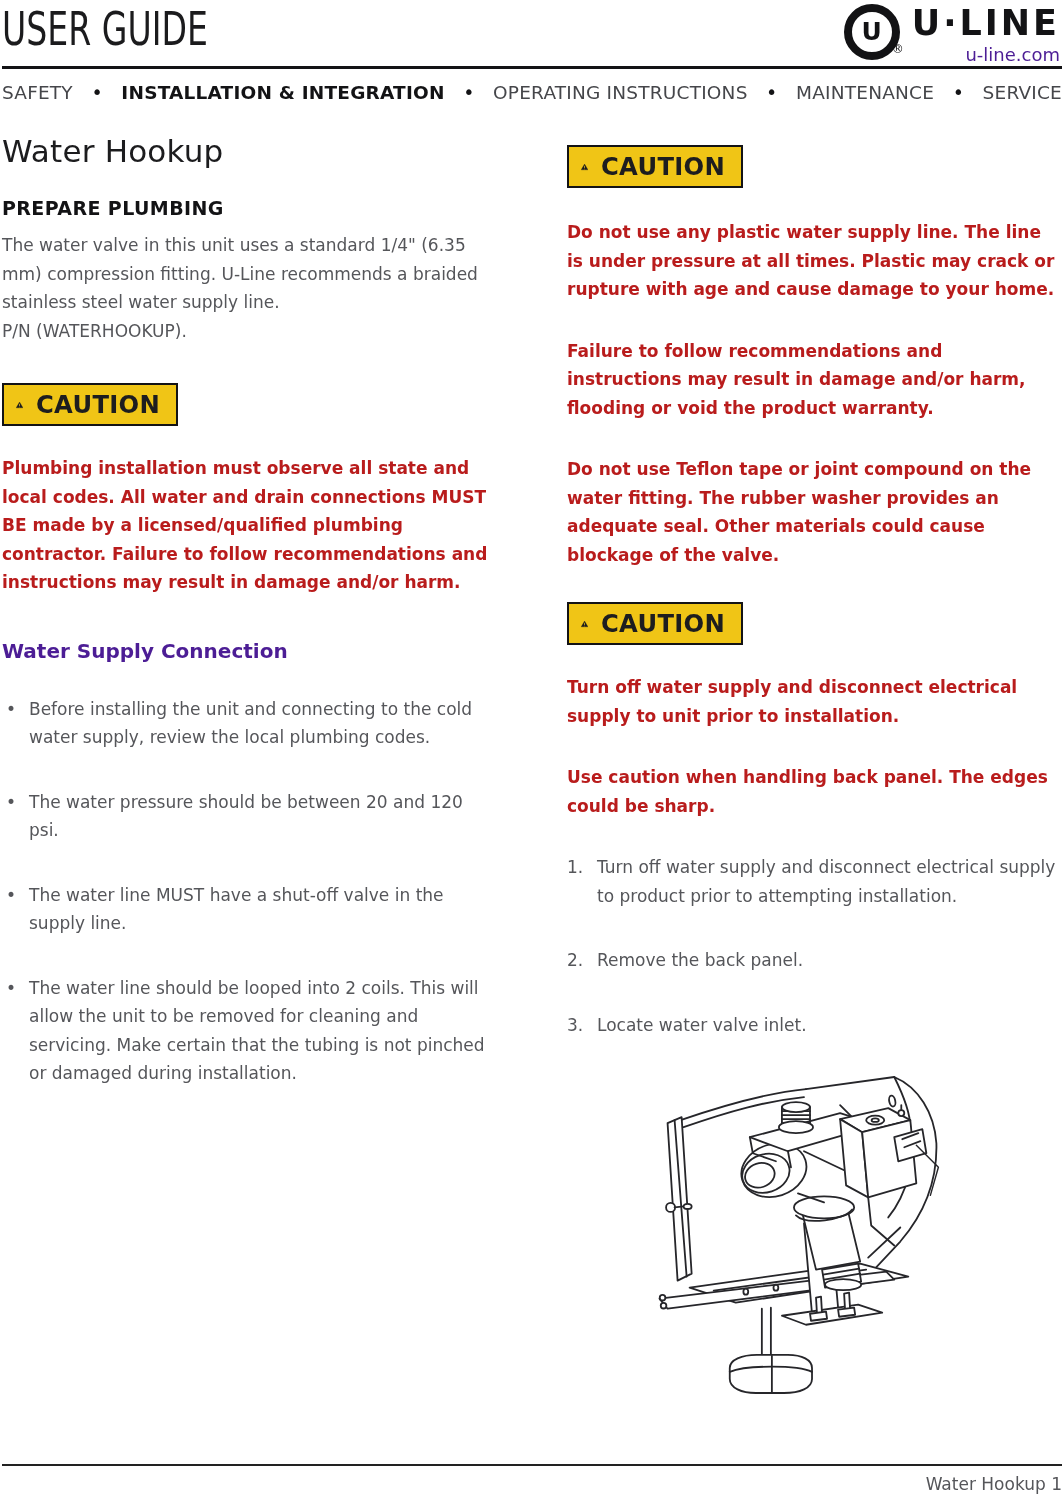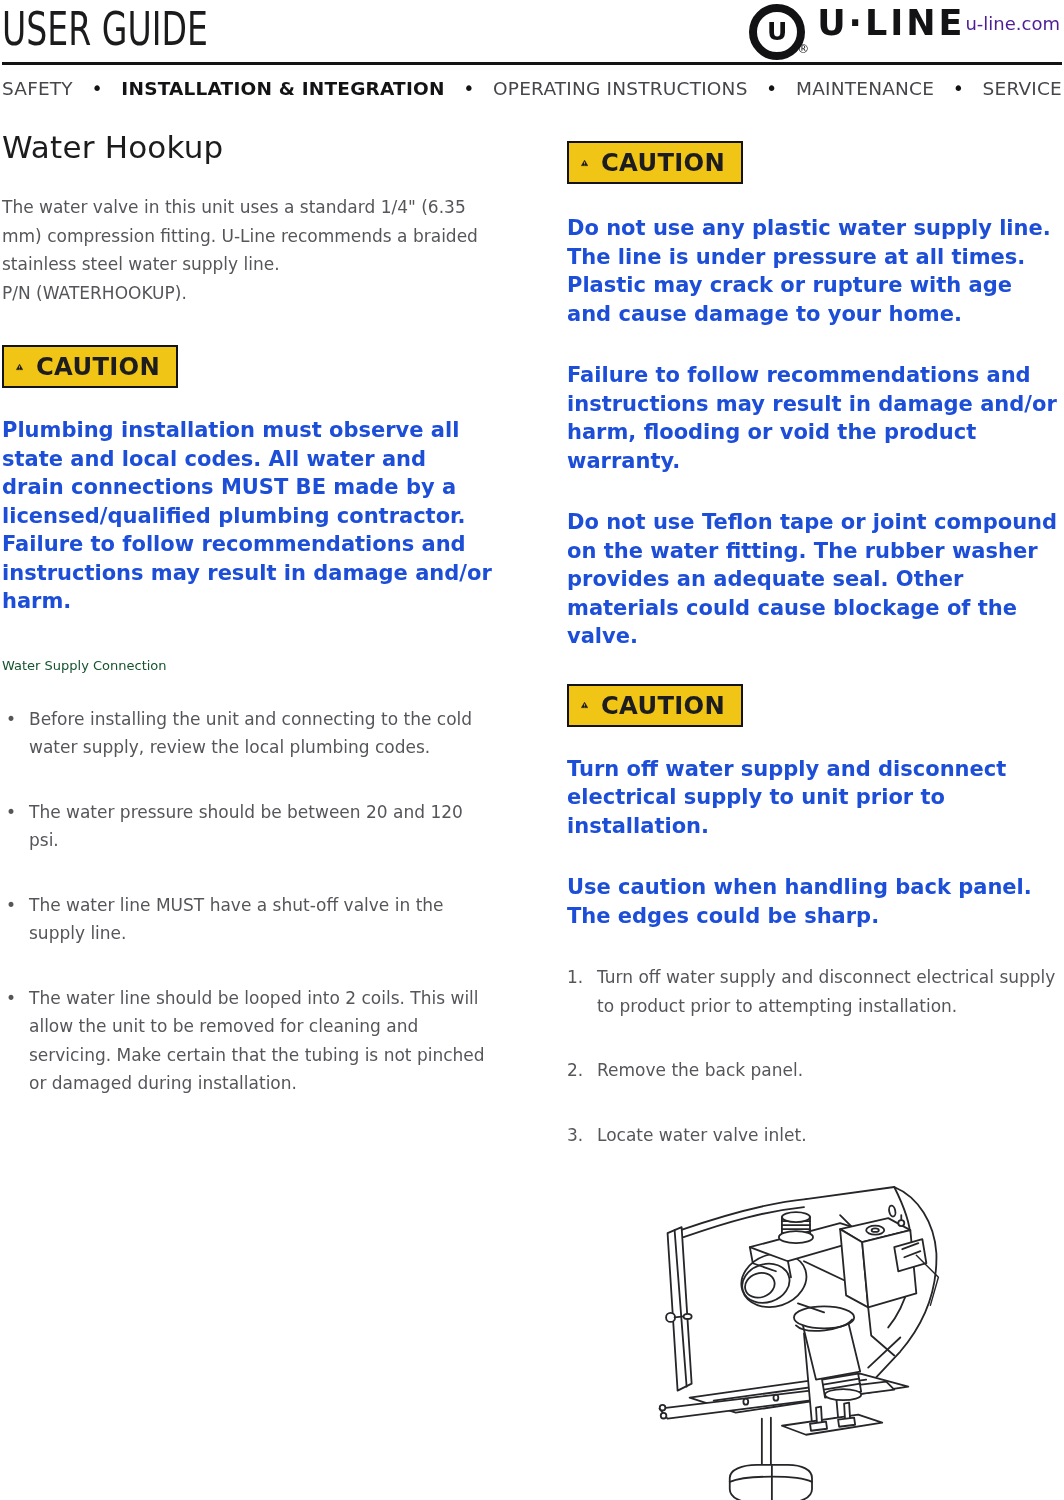--- a/index.html
+++ b/index.html
@@ -23,39 +23,39 @@
   .header-row{display:flex;justify-content:space-between;align-items:flex-start;padding-top:4px;height:64px;}
   .user-guide{
     font-size:46px;font-weight:400;color:#1b1b1d;letter-spacing:0px;
     transform:scaleX(.72);transform-origin:left top;white-space:nowrap;line-height:1.1;
   }
   .logo{display:flex;align-items:flex-start;gap:12px;margin-right:2px;}
   .logo-mark{position:relative;width:56px;height:56px;border:8px solid #121214;border-radius:50%;
     display:flex;align-items:center;justify-content:center;}
   .logo-mark .u{font-size:25px;font-weight:bold;color:#121214;margin-top:-2px;}
   .logo-mark .reg{position:absolute;right:-12px;bottom:-4px;font-size:12px;color:#121214;font-weight:400;}
-  .logo-text{display:flex;flex-direction:row;align-items:center;}
+  .logo-text{display:flex;flex-direction:column;align-items:flex-end;}
   .wordmark{font-size:35px;font-weight:bold;letter-spacing:3px;color:#131315;line-height:1.1;white-space:nowrap;}
   .website{font-size:18px;color:#4c1d95;margin-top:1px;}
   .header-rule{border:none;border-top:3px solid #131315;margin-top:2px;}
   
   .nav{display:flex;justify-content:space-between;align-items:center;margin-top:12px;
     font-size:18.5px;color:var(--nav-text);letter-spacing:.2px;white-space:nowrap;}
   .nav .sep{color:#131315;font-size:19px;}
   .nav .bold{font-weight:bold;color:#131315;}
   
   .main{display:flex;gap:73px;margin-top:30px;}
   .col-left{width:492px;flex:0 0 492px;}
   .col-right{width:495px;flex:0 0 495px;}
   h1.doc-title{font-size:31px;font-weight:400;color:#1c1c1e;margin-bottom:28px;letter-spacing:.2px;}
   h2.sect{font-size:19px;font-weight:bold;color:#131315;margin-bottom:12px;letter-spacing:.4px;}
-  h3.sect{font-size:13px;font-weight:normal;color:#14532d;margin:42px 0 12px 0;}
+  h3.sect{font-size:20px;font-weight:bold;color:#4c1d95;margin:42px 0 12px 0;}
   p.body{font-size:17px;line-height:28.5px;}
   p.preline{white-space:pre-line;}
-  p.bold-para{font-size:21px;line-height:28.5px;font-weight:bold;color:#1d4ed8;margin-bottom:33px;}
+  p.bold-para{font-size:17px;line-height:28.5px;font-weight:bold;color:#b91c1c;margin-bottom:33px;}
   
   .caution-box{width:176px;height:43px;background:var(--caution-yellow);border:2px solid #131315;
     display:flex;align-items:center;gap:13px;padding:0 12px;}
   .caution-box .label{font-size:25px;font-weight:bold;color:var(--ink);letter-spacing:.3px;transform:scaleX(.97);transform-origin:left;}
   .cb-left-1{margin:38px 0 28px 0;}
   .cb-right-1{margin:12px 0 30px 0;}
   .cb-right-2{margin:16px 0 28px 0;}
   
   .bullets{list-style:none;margin-top:32px;}
   .bullets li{position:relative;padding-left:27px;margin-bottom:36px;font-size:17px;line-height:28.5px;}
@@ -100,20 +100,21 @@
   <span class="sep">•</span>
   <span>MAINTENANCE</span>
   <span class="sep">•</span>
   <span>SERVICE</span>
 </div>
 
 <div class="main">
 
   <div class="col-left">
     <h1 class="doc-title">Water Hookup</h1>
+    <h2 class="sect">PREPARE PLUMBING</h2>
     <p class="body preline">The water valve in this unit uses a standard 1/4" (6.35 mm) compression fitting. U-Line recommends a braided stainless steel water supply line.
 P/N (WATERHOOKUP).</p>
 
     <div class="caution-box cb-left-1">
       <svg width="32" height="28" viewBox="0 0 32 28">
         <path d="M16 1 L31 26.5 H1 Z" fill="#1d1d1f" stroke="#1d1d1f" stroke-width="1.5" stroke-linejoin="round"></path>
         <rect x="14.4" y="8.5" width="3.2" height="10" fill="#F0C516"></rect>
         <circle cx="16" cy="22.5" r="1.9" fill="#F0C516"></circle>
       </svg>
       <span class="label">CAUTION</span>

